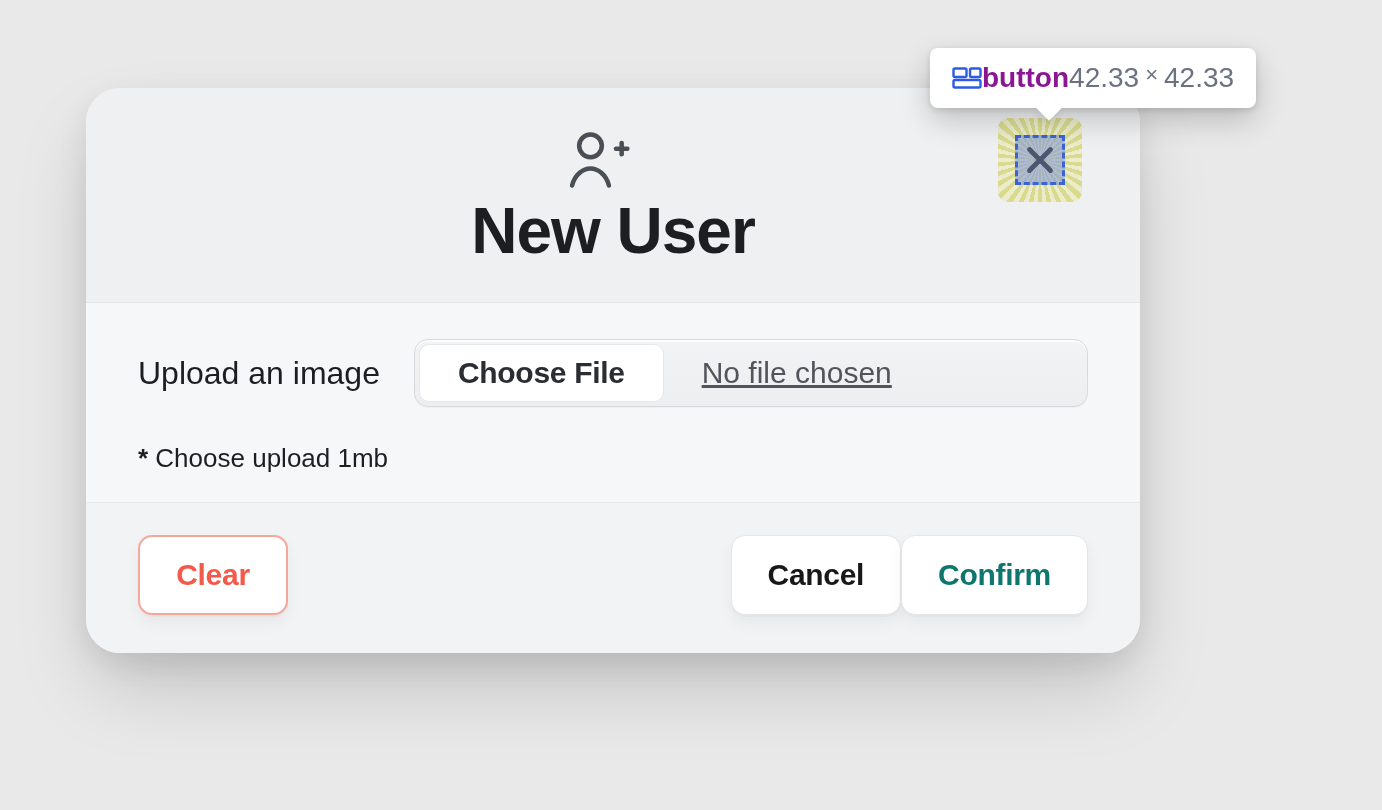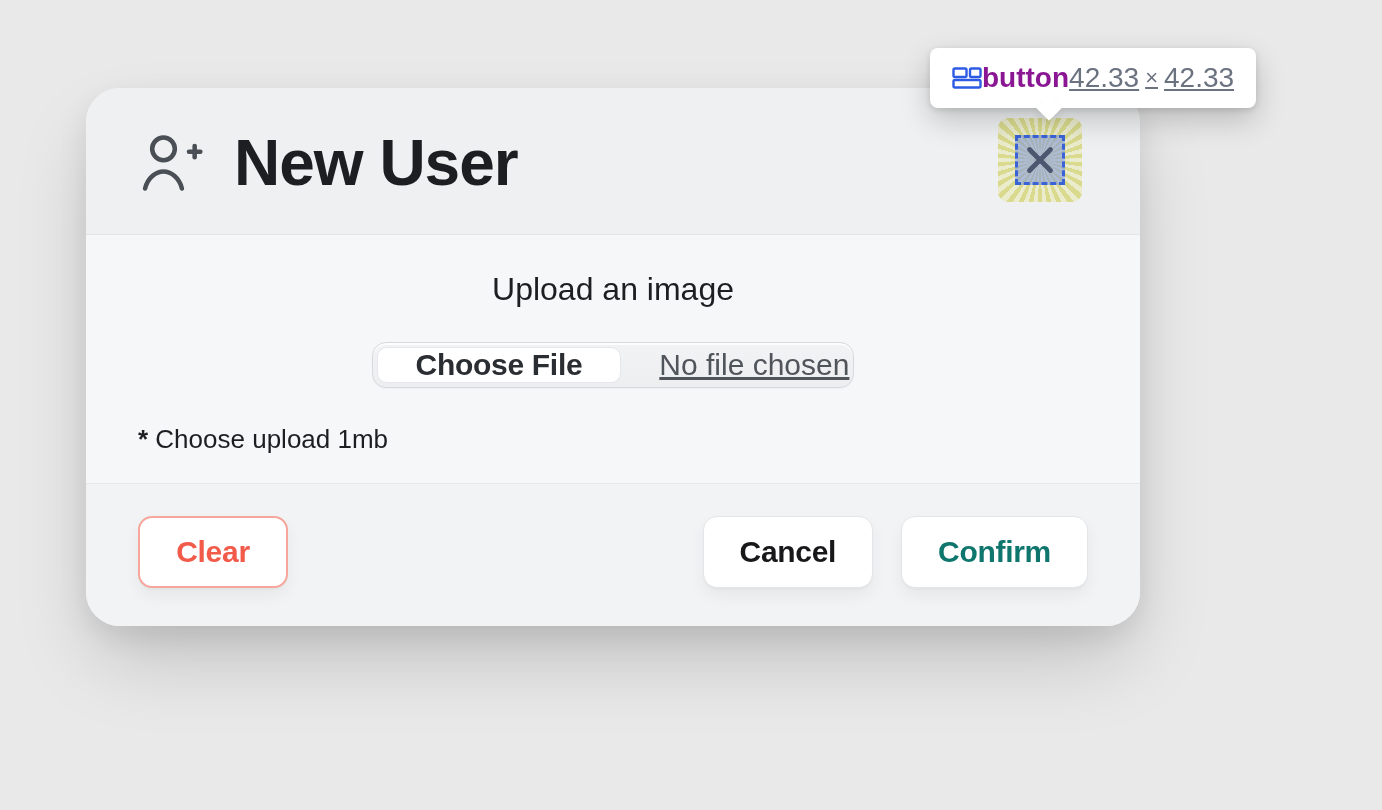--- a/index.html
+++ b/index.html
@@ -27,20 +27,21 @@
   }
 
   
   .card-header {
     display: flex;
     align-items: center;
     padding: 38px 52px 34px 52px;
     background: #eef0f1;
     border-bottom: 1px solid #e3e5e7;
     position: relative;
+    flex-direction: column;
   }
   .user-add-icon {
     flex: 0 0 auto;
     width: 68px;
     height: 68px;
     color: #4a4f55;
     margin-right: 28px;
   }
   .user-add-icon svg { width: 100%; height: 100%; display: block; }
   .title {
@@ -99,44 +100,43 @@
     bottom: -9px;
     width: 18px;
     height: 18px;
     background: #ffffff;
     transform: rotate(45deg);
     box-shadow: 4px 4px 8px rgba(0,0,0,0.08);
   }
   .devtip .layout-icon { width: 30px; height: 22px; color: #2d5be3; flex:0 0 auto; }
   .devtip .layout-icon svg { width:100%; height:100%; display:block; }
   .tag-label { color: #8a1694; font-weight: 700; font-size: 28px; }
-  .dims { color: #6b7280; font-size: 28px; display:flex; align-items:center; gap:6px;text-decoration:underline; }
+  .dims { color: #6b7280; font-size: 28px; display:flex; gap:6px; }
   .dims .x { font-size: 22px; }
 
   
   .card-body {
     padding: 36px 52px 28px 52px;
     background: #f5f7f8;
     border-bottom: 1px solid #e6e8ea;
   }
   .upload-row {
     display: flex;
     align-items: center;
     gap: 34px;
     margin-bottom: 36px;
-    flex-direction: column;
   }
   .upload-label {
     font-size: 32px;
     color: #1c1e21;
   }
   .file-field {
     flex: 1;
     display: flex;
-    height: 86px;
+    height: 68px;
     border-radius: 14px;
     background: linear-gradient(#f2f3f4,#eceeef);
     border: 1px solid #d7dadd;
     box-shadow: inset 0 2px 0 rgba(255,255,255,0.8), 0 1px 0 rgba(0,0,0,0.03);
     align-items: center;
     overflow: hidden;
     padding: 4px;
   }
   .choose-file-btn {
     height: 100%;
@@ -164,38 +164,38 @@
   .hint .ast { font-weight: 700; }
 
   
   .card-footer {
     display: flex;
     align-items: center;
     padding: 32px 52px 38px 52px;
     background: #f1f3f5;
   }
   .btn {
-    height: 72px;
+    height: 80px;
     min-width: 150px;
     padding: 0 36px;
     border-radius: 14px;
     background: #ffffff;
     border: 1px solid #e3e5e8;
     font-size: 30px;
     font-weight: 800;
     letter-spacing: -0.3px;
     box-shadow: 0 2px 0 rgba(0,0,0,0.02), 0 8px 16px rgba(0,0,0,0.05);
     display:flex; align-items:center; justify-content:center;
     cursor: pointer;
   }
   .btn.clear  { color:#f25a4a; border:2px solid #f6a69b; }
   .btn.cancel { color:#18181b; }
   .btn.confirm{ color:#0f766e; }
   .spacer { flex:1; }
-  .footer-right { display:flex; gap:28px; }
+  .footer-right { display:flex; }
 </style>
 </head>
 <body>
 
 <div class="devtip">
   <span class="layout-icon">
     <svg viewBox="0 0 30 22" fill="none" stroke="currentColor" stroke-width="2.4">
       <rect x="1.5" y="1.5" width="13" height="8.5" rx="1.5"></rect>
       <rect x="18" y="1.5" width="10.5" height="8.5" rx="1.5"></rect>
       <rect x="1.5" y="13" width="27" height="7.5" rx="1.5"></rect>

